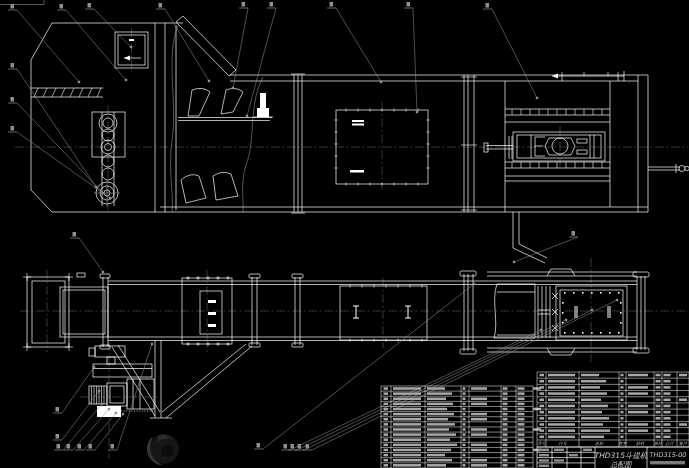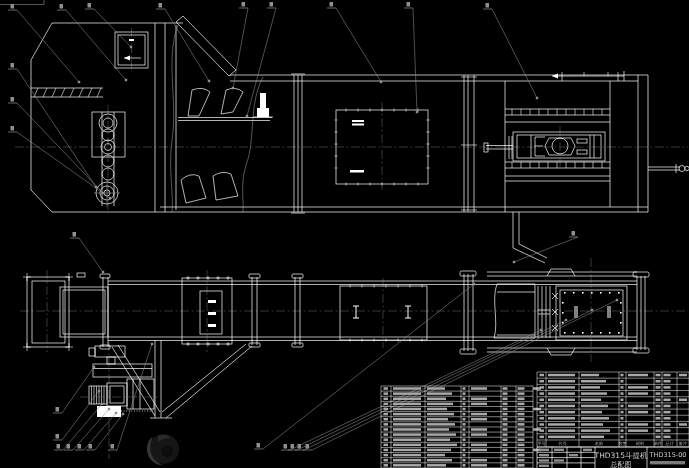--- a/index.html
+++ b/index.html
@@ -1,17 +1,17 @@
 <!DOCTYPE html>
 <html><head>
 <meta charset="utf-8">
 <style>
   html,body{margin:0;padding:0;background:#000;}
   .stage{position:relative;width:689px;height:468px;background:#000;overflow:hidden;
-         font-family:"DejaVu Sans",sans-serif;}
+         font-family:"DejaVu Sans",sans-serif;font-style:italic;}
   svg{position:absolute;left:0;top:0;}
   .w{stroke:#fff;stroke-width:.7;fill:none;}
   .w2{stroke:#fff;stroke-width:1;fill:none;}
   .wf{fill:#fff;stroke:none;}
   .g{stroke:#8f8f8f;stroke-width:.6;fill:none;}
   .cl{stroke:#6f6f6f;stroke-width:.5;fill:none;stroke-dasharray:9 2.5 2 2.5;}
   .tick{stroke:#fff;stroke-width:.6;}
   text{font-family:"DejaVu Sans",sans-serif;}
 </style>
 </head>

